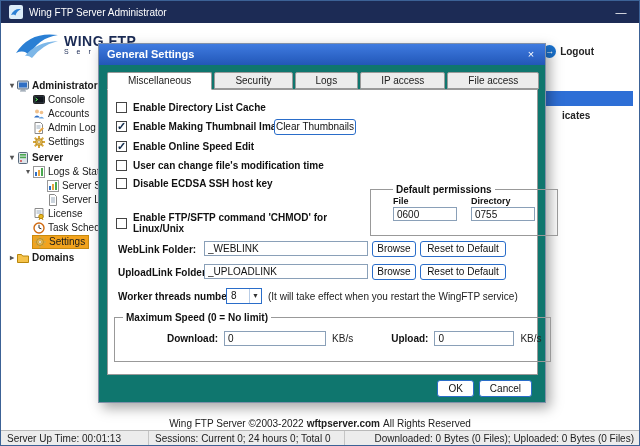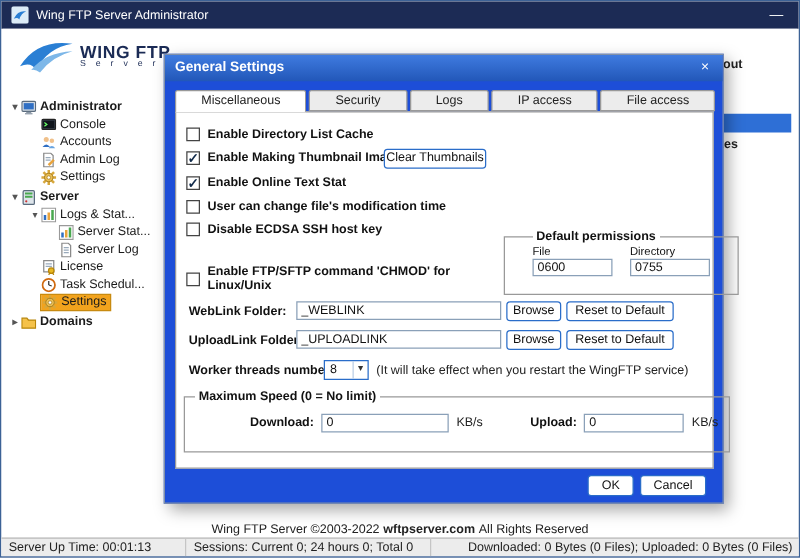--- a/index.html
+++ b/index.html
@@ -33,21 +33,21 @@
   .sp { flex:none; display:inline-block; }
   .s16 { width:16px; } .s26 { width:26px; } .s40 { width:40px; }
   .ic { width:12px; height:12px; margin-right:3px; flex:none; }
   .sel-body { display:flex; align-items:center; background:#f2a31d; outline:1px solid #c88a10; padding:0 3px 0 1px; }
 
   
   .bg-row { position:absolute; left:440px; top:90px; width:192px; height:15px; background:#2e6fd6; z-index:1; }
   .bg-label { position:absolute; left:561px; top:109px; font-size:10px; font-weight:bold; color:#222; z-index:1; }
 
   
-  .dlg { position:absolute; left:130px; top:42px; width:448px; height:360px; background:#1d4ed8;
+  .dlg { position:absolute; left:97px; top:42px; width:448px; height:360px; background:#0f766e;
          border:1px solid #8090a8; box-shadow:4px 5px 12px rgba(0,0,0,.35); z-index:10; }
   .dlg-title { height:21px; background:linear-gradient(180deg,#3f7be0,#2257b8); color:#fff;
                font-size:11px; font-weight:bold; line-height:21px; padding-left:8px; }
   .dlg-close { position:absolute; top:3px; right:6px; width:16px; height:15px; color:#fff;
                font-size:11px; line-height:15px; text-align:center; cursor:pointer; }
   .tabs { position:absolute; left:8px; top:28px; display:flex; align-items:flex-end; z-index:3; }
   .tab { font-size:10px; color:#222; background:#ececec; border:1px solid #999; padding:2px 20px;
          margin-right:2px; border-radius:2px 2px 0 0; cursor:pointer; }
   .tab.active { background:#fff; border-bottom:1px solid #fff; padding-bottom:3px; margin-bottom:-1px; }
   .panel { position:absolute; left:8px; top:45px; width:431px; height:286px; border:1px solid #999; background:#fff; }
@@ -59,21 +59,21 @@
 
   .btn { display:inline-block; background:#fff; border:1px solid #2a6dc9; border-radius:3px;
          font-size:10px; color:#111; text-align:center; cursor:pointer; }
   .abtn { position:absolute; height:16px; line-height:14px; }
 
   fieldset { border:1px solid #999; }
   legend { font-size:10px; font-weight:bold; color:#111; padding:0 3px; }
   .fs-perm { position:absolute; left:262px; top:94px; width:163px; height:52px; padding:1px 22px; }
   .perm-cols { display:flex; gap:14px; }
   .perm-col { display:flex; flex-direction:column; }
-  .perm-col label { font-size:9px; font-weight:normal; color:#111; margin-bottom:1px; }
+  .perm-col label { font-size:9px; font-weight:bold; color:#111; margin-bottom:1px; }
   .tin { border:1px solid #8aa0b8; background:#fff; font-size:10px; height:15px; padding:0 3px;
          font-family:"Liberation Sans", sans-serif; color:#111; }
   .perm-in { width:64px; height:14px; }
 
   .flabel { position:absolute; left:10px; font-size:10px; font-weight:bold; color:#111; }
   .weblink-in { position:absolute; left:96px; width:164px; }
   .combo { position:absolute; left:118px; top:198px; width:36px; height:16px; border:1px solid #2a6dc9;
            background:#fff; display:flex; cursor:pointer; }
   .combo-val { flex:1; font-size:10px; padding-left:4px; line-height:14px; color:#111; }
   .combo-arrow { width:12px; font-size:7px; color:#333; text-align:center; line-height:14px; border-left:1px solid #b9cde6; }
@@ -325,21 +325,21 @@
         <span class="cb"></span>
         <span>Enable Directory List Cache</span>
       </div>
       <div class="cbrow" style="top:31px">
         <span class="cb checked"></span>
         <span>Enable Making Thumbnail Images</span>
       </div>
       <span class="btn abtn" style="left:166px; top:29px; width:82px">Clear Thumbnails</span>
       <div class="cbrow" style="top:51px">
         <span class="cb checked"></span>
-        <span>Enable Online Text Stat</span>
+        <span>Enable Online Speed Edit</span>
       </div>
       <div class="cbrow" style="top:70px">
         <span class="cb"></span>
         <span>User can change file's modification time</span>
       </div>
       <div class="cbrow" style="top:88px">
         <span class="cb"></span>
         <span>Disable ECDSA SSH host key</span>
       </div>
       <div class="cbrow" style="top:122px; width:250px">

